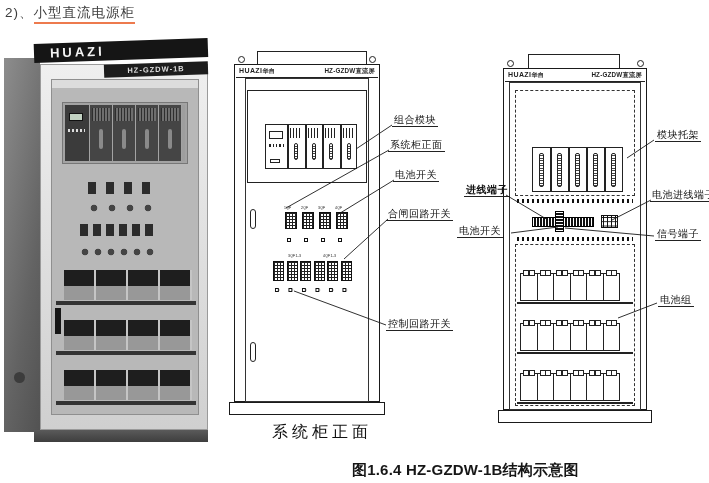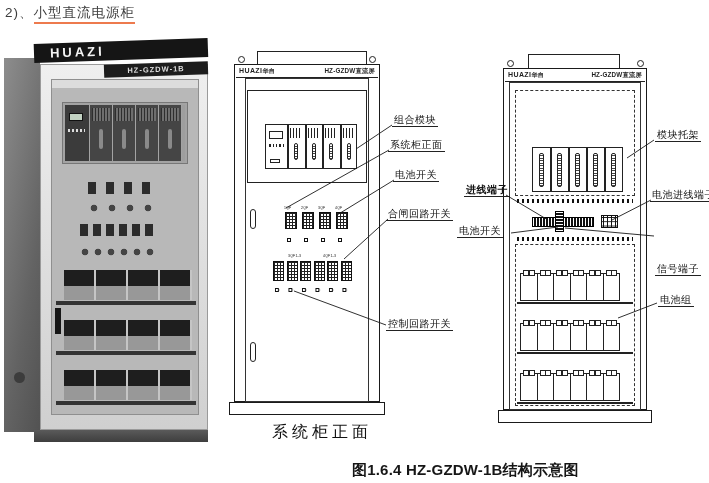--- a/index.html
+++ b/index.html
@@ -275,21 +275,21 @@
       <i class="bat"></i>
   </div>
   <div class="shelf" style="left:517px; top:402px; width:116px;"></div>
 
   <div class="box2" style="left:498px; top:410px; width:154px; height:13px;"></div>
 
   <div class="lbl" style="left:655px; top:129px;">模块托架</div>
   <div class="lbl" style="left:464px; top:184px;font-weight:bold;">进线端子</div>
   <div class="lbl" style="left:457px; top:225px;">电池开关</div>
   <div class="lbl" style="left:650px; top:189px;">电池进线端子</div>
-  <div class="lbl" style="left:655px; top:228px;margin-top:35px;">信号端子</div>
+  <div class="lbl" style="left:655px; top:228px;">信号端子</div>
   <div class="lbl" style="left:658px; top:294px;">电池组</div>
 
 
   <svg class="leaders" width="709" height="483" viewBox="0 0 709 483">
     <g stroke="#1a1a1a" stroke-width="0.9">
       <line x1="392" y1="125" x2="356" y2="149"></line>
       <line x1="389" y1="150" x2="286" y2="208"></line>
       <line x1="394" y1="180" x2="337" y2="215"></line>
       <line x1="388" y1="219" x2="344" y2="259"></line>
       <line x1="386" y1="325" x2="294" y2="291"></line>

